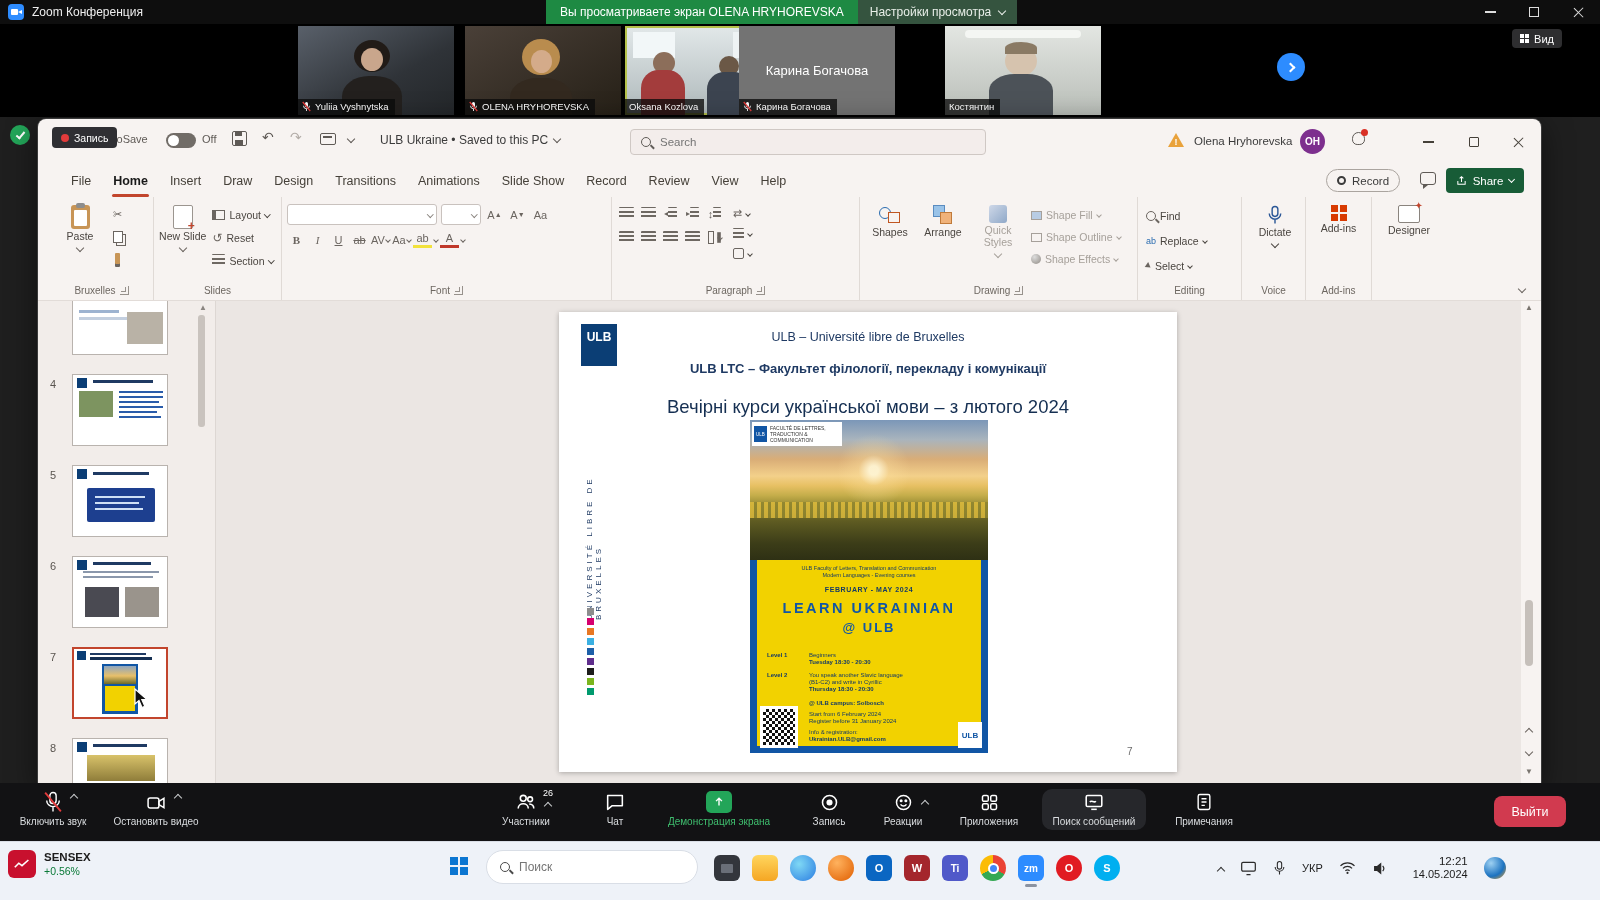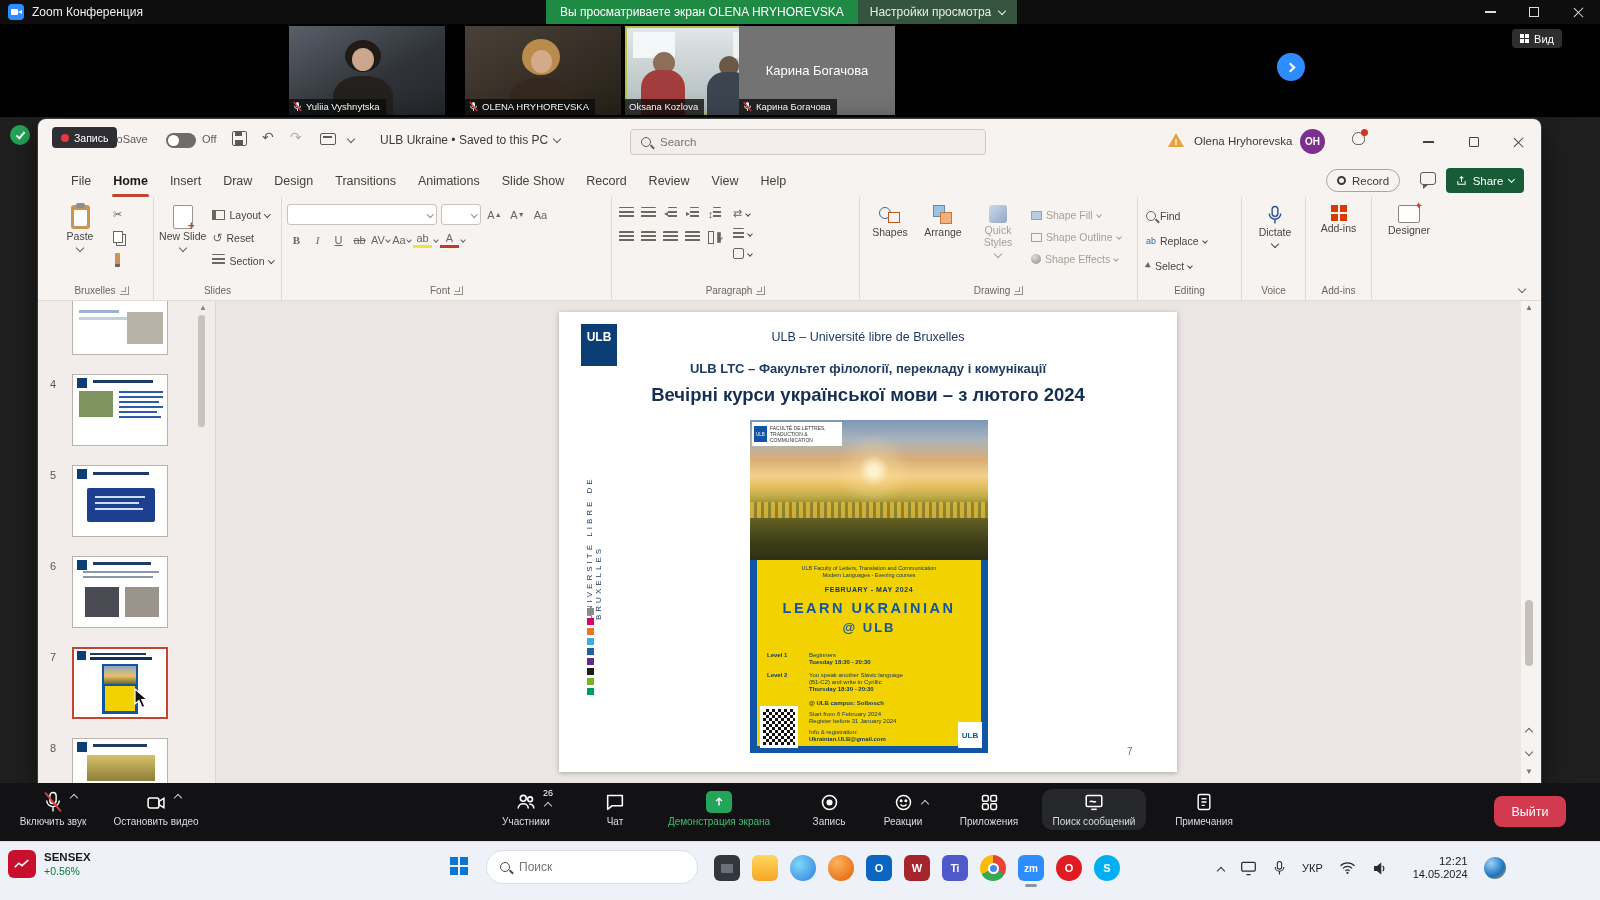--- a/index.html
+++ b/index.html
@@ -92,21 +92,21 @@
           <span style="width:10px;height:10px;border:1.4px solid #ddd"></span>
         </div>
       <div class="winbtn">
           <span class="xg"></span>
         </div>
     </div>
   </div>
 
   <div class="vstrip">
 
-    <div class="tile" style="left:289px;background:linear-gradient(150deg,#59606a,#2f3338 60%,#232629)">
+    <div class="tile" style="left:298px;background:linear-gradient(150deg,#59606a,#2f3338 60%,#232629)">
       <span class="abs" style="left:56px;top:14px;width:36px;height:32px;border-radius:50%;background:#211b17"></span>
       <span class="abs" style="left:63px;top:22px;width:22px;height:23px;border-radius:50%;background:#c9a68c"></span>
       <span class="abs" style="left:44px;top:50px;width:60px;height:45px;border-radius:45% 45% 0 0;background:#23201e"></span>
       <div class="ntag">
         <svg width="9" height="11" viewBox="0 0 24 28">
             <rect x="8" y="2" width="8" height="14" rx="4" fill="#fff"></rect>
             <path d="M4 12a8 8 0 0 0 16 0M12 20v6" stroke="#fff" stroke-width="2.4" fill="none"></path>
             <line x1="2" y1="2" x2="22" y2="26" stroke="#e23b3b" stroke-width="3.4"></line>
           </svg>
         <span>Yuliia Vyshnytska</span>
@@ -146,20 +146,29 @@
       <div class="ntag">
         <svg width="9" height="11" viewBox="0 0 24 28">
             <rect x="8" y="2" width="8" height="14" rx="4" fill="#fff"></rect>
             <path d="M4 12a8 8 0 0 0 16 0M12 20v6" stroke="#fff" stroke-width="2.4" fill="none"></path>
             <line x1="2" y1="2" x2="22" y2="26" stroke="#e23b3b" stroke-width="3.4"></line>
           </svg>
         <span>Карина Богачова</span>
       </div>
     </div>
 
+    <div class="tile" style="left:945px;background:linear-gradient(180deg,#e3e6e2,#b9beb8)">
+      <span class="abs" style="left:20px;top:4px;width:116px;height:8px;background:#f4f6f3;border-radius:4px"></span>
+      <span class="abs" style="left:60px;top:20px;width:32px;height:30px;border-radius:50%;background:#d6c3ae"></span>
+      <span class="abs" style="left:60px;top:16px;width:32px;height:12px;border-radius:50% 50% 0 0;background:#8a7a64"></span>
+      <span class="abs" style="left:44px;top:48px;width:64px;height:42px;border-radius:40% 40% 0 0;background:#4c5258"></span>
+      <div class="ntag">
+        <span>Костянтин</span>
+      </div>
+    </div>
 
 
     <div class="abs" style="left:1277px;top:29px;width:28px;height:28px;border-radius:50%;background:#2d8cff;display:flex;align-items:center;justify-content:center">
       <span class="chv" style="transform:rotate(-45deg);color:#fff;width:7px;height:7px;border-width:2px;margin-left:-2px"></span>
     </div>
 
     <div class="abs" style="right:38px;top:5px;height:19px;background:#2e2e30;border-radius:4px;display:flex;align-items:center;gap:5px;padding:0 8px;color:#fff">
       <span class="grid4">
           <i></i>
           <i></i>
@@ -597,21 +606,21 @@
       <span class="abs" style="left:160px;top:14px;width:7px;height:112px;background:#c9c3be;border-radius:3px"></span>
     </div>
 
     <div class="abs" style="left:178px;top:182px;width:1305px;height:482px;background:#ebe6e3;overflow:hidden">
       <div class="abs" style="left:343px;top:11px;width:618px;height:460px;background:#fff;box-shadow:0 1px 5px rgba(0,0,0,.28)">
         <div class="abs" style="left:22px;top:12px;width:36px;height:42px;background:#0b3e75;display:flex;align-items:flex-start;justify-content:center;padding-top:6px">
           <span style="color:#fff;font-size:12px;font-weight:700">ULB</span>
         </div>
         <div class="abs" style="left:0;top:18px;width:100%;text-align:center;font-size:12.5px;color:#1f3a63">ULB – Université libre de Bruxelles</div>
         <div class="abs" style="left:0;top:49px;width:100%;text-align:center;font-size:13px;font-weight:700;color:#1f3a63">ULB LTC – Факультет філології, перекладу і комунікації</div>
-        <div class="abs" style="left:0;top:72px;width:100%;text-align:center;font-size:18.5px;font-weight:700;color:#152f52">Вечірні курси української мови – з лютого 2024</div>
+        <div class="abs" style="left:0;top:84px;width:100%;text-align:center;font-size:18.5px;font-weight:400;color:#152f52">Вечірні курси української мови – з лютого 2024</div>
         <div class="abs" style="left:26px;top:92px;height:216px;writing-mode:vertical-rl;transform:rotate(180deg);font-size:8px;letter-spacing:3px;color:#1f3a63">UNIVERSITÉ LIBRE DE BRUXELLES</div>
         <div class="abs" style="left:28px;top:296px;display:flex;flex-direction:column;gap:3px">
           <span style="width:7px;height:7px;background:#8c8c8c"></span>
             <span style="width:7px;height:7px;background:#d6006e"></span>
             <span style="width:7px;height:7px;background:#e87722"></span>
             <span style="width:7px;height:7px;background:#3ab0e2"></span>
             <span style="width:7px;height:7px;background:#1c5fa8"></span>
             <span style="width:7px;height:7px;background:#5f2d8c"></span>
             <span style="width:7px;height:7px;background:#1d1d1b"></span>
             <span style="width:7px;height:7px;background:#7ab51d"></span>

